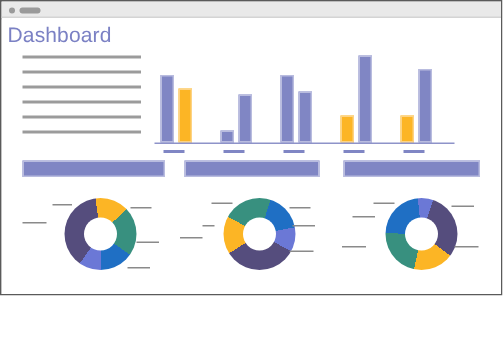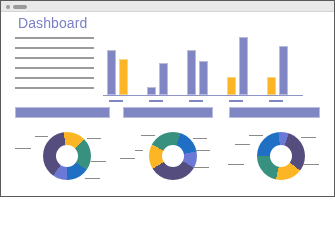--- a/index.html
+++ b/index.html
@@ -51,21 +51,21 @@
     position: absolute;
     left: 0; top: 12px;
     width: 333px;
     height: 183px;
     background: #ffffff;
   }
 
   
   .doc-title {
     position: absolute;
-    left: 17px; top: 2px;
+    left: 4px; top: 2px;
     font-size: 14px;
     line-height: 16px;
     color: #7b81c4;
     letter-spacing: 0.1px;
     white-space: nowrap;
   }
 
   
   .text-lines {
     position: absolute;

